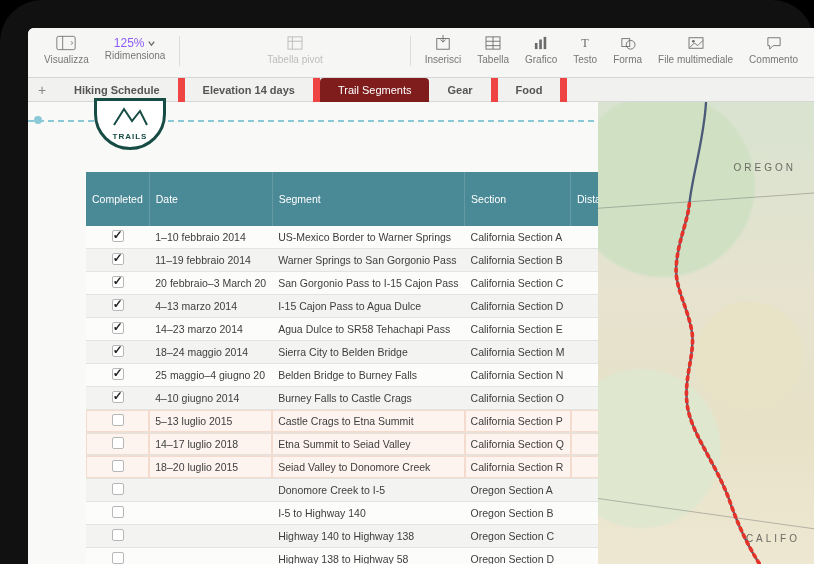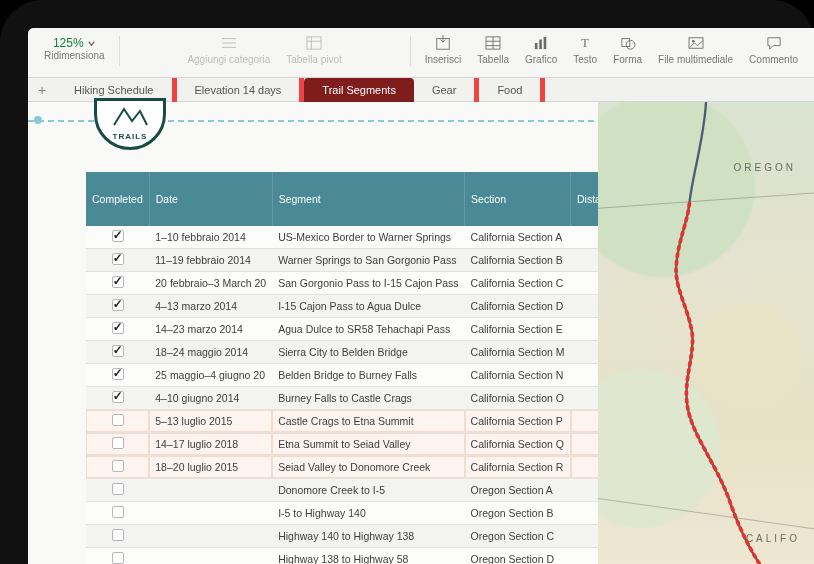--- a/index.html
+++ b/index.html
@@ -19,31 +19,31 @@
   
   .toolbar {
     display: flex; align-items: flex-start; gap: 0; padding: 6px 8px 0 8px;
     height: 50px; border-bottom: 1px solid #d6d6d6; background: #f6f6f5;
     font-size: 10px; color: #777;
   }
   .tb-item { display: flex; flex-direction: column; align-items: center; justify-content: flex-start; padding: 0 8px; }
   .tb-icon { width: 20px; height: 18px; margin-bottom: 2px; color: #6a6a6a; display:flex; align-items:center; justify-content:center; }
   .tb-sep { width: 1px; height: 30px; background: #dcdcdc; margin: 2px 6px 0; }
   .spacer { flex: 1; }
-  .zoom { display:flex; align-items:center; gap:3px; font-size:12px; color:#15803d; margin-top:2px;}
+  .zoom { display:flex; align-items:center; gap:3px; font-size:12px; color:#8b5cf6; margin-top:2px;}
   .zoom svg{ width:9px;height:9px;}
   
   .sheetbar {
     display: flex; align-items: center; height: 24px;
     background: #f1f1ef; border-bottom: 1px solid #d6d6d6; font-size: 11px;
   }
   .sheet-add { width: 28px; text-align: center; color:#888; font-size:14px; }
   .sheet-tab {
     padding: 0 18px; height: 24px; line-height: 24px; color:#555;
-    border-right: 5px solid #ef4444; position:relative;
+    border-right: 7px solid #ef4444; position:relative;font-weight:bold;
   }
   .sheet-tab.active {
     background: #7f1d1d; color: #fff; border-radius: 4px 4px 0 0;
     border-right: none; font-weight:400;
   }
   
   .canvas { position: absolute; left:0; right:0; top:74px; bottom:0; }
   .ruler-line {
     position:absolute; left:0; right:0; top:18px;
     border-top: 2px dashed #8bc9d6;
@@ -105,40 +105,40 @@
   }
 </style>
 </head>
 <body>
 
 <div class="device-frame">
   <div class="screen">
 
     <div class="toolbar">
       <div class="tb-item">
+        <div class="tb-icon">
+            <svg viewBox="0 0 24 18" width="20" height="16">
+              <rect x="1" y="1" width="22" height="16" rx="2" fill="none" stroke="currentColor"></rect>
+              <line x1="8" y1="1" x2="8" y2="17" stroke="currentColor"></line>
+              <polyline points="18,7 20,9 18,11" fill="none" stroke="currentColor"></polyline>
+            </svg>
+          </div>
+        <span>Visualizza</span>
+      </div>
+      <div class="tb-item">
         <div class="zoom">
             <span>125%</span>
             <svg viewBox="0 0 10 10">
               <polyline points="2,3 5,7 8,3" fill="none" stroke="#666" stroke-width="1.4"></polyline>
             </svg>
           </div>
         <span>Ridimensiona</span>
       </div>
       <div class="tb-sep"></div>
       <div class="spacer"></div>
-      <div class="tb-item" style="opacity:.45">
-        <div class="tb-icon">
-            <svg viewBox="0 0 20 16" width="18" height="14">
-              <line x1="2" y1="3" x2="18" y2="3" stroke="currentColor"></line>
-              <line x1="2" y1="8" x2="18" y2="8" stroke="currentColor"></line>
-              <line x1="2" y1="13" x2="18" y2="13" stroke="currentColor"></line>
-            </svg>
-          </div>
-        <span>Aggiungi categoria</span>
-      </div>
       <div class="tb-item" style="opacity:.45">
         <div class="tb-icon">
             <svg viewBox="0 0 18 16" width="18" height="14">
               <rect x="1" y="1" width="16" height="14" fill="none" stroke="currentColor"></rect>
               <line x1="1" y1="6" x2="17" y2="6" stroke="currentColor"></line>
               <line x1="6" y1="1" x2="6" y2="15" stroke="currentColor"></line>
             </svg>
           </div>
         <span>Tabella pivot</span>
       </div>

